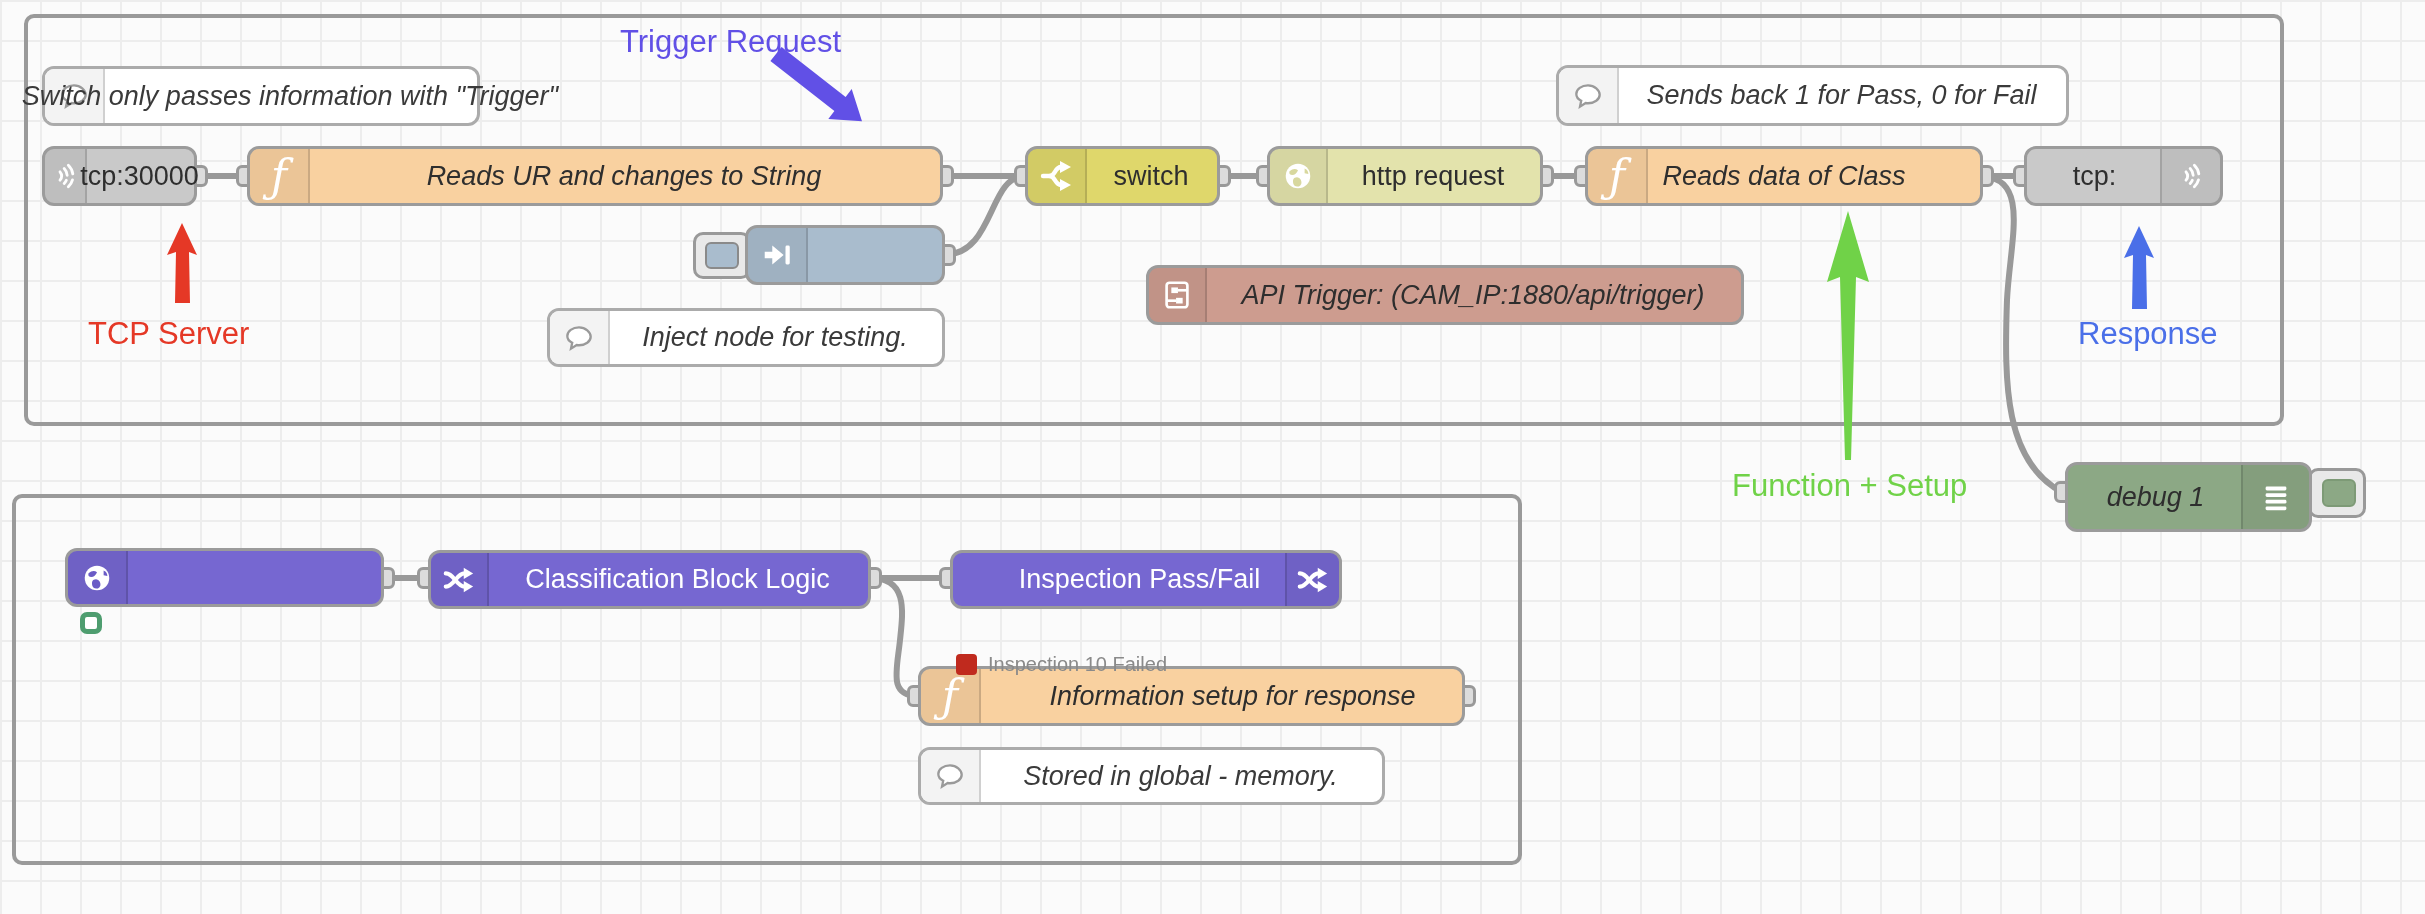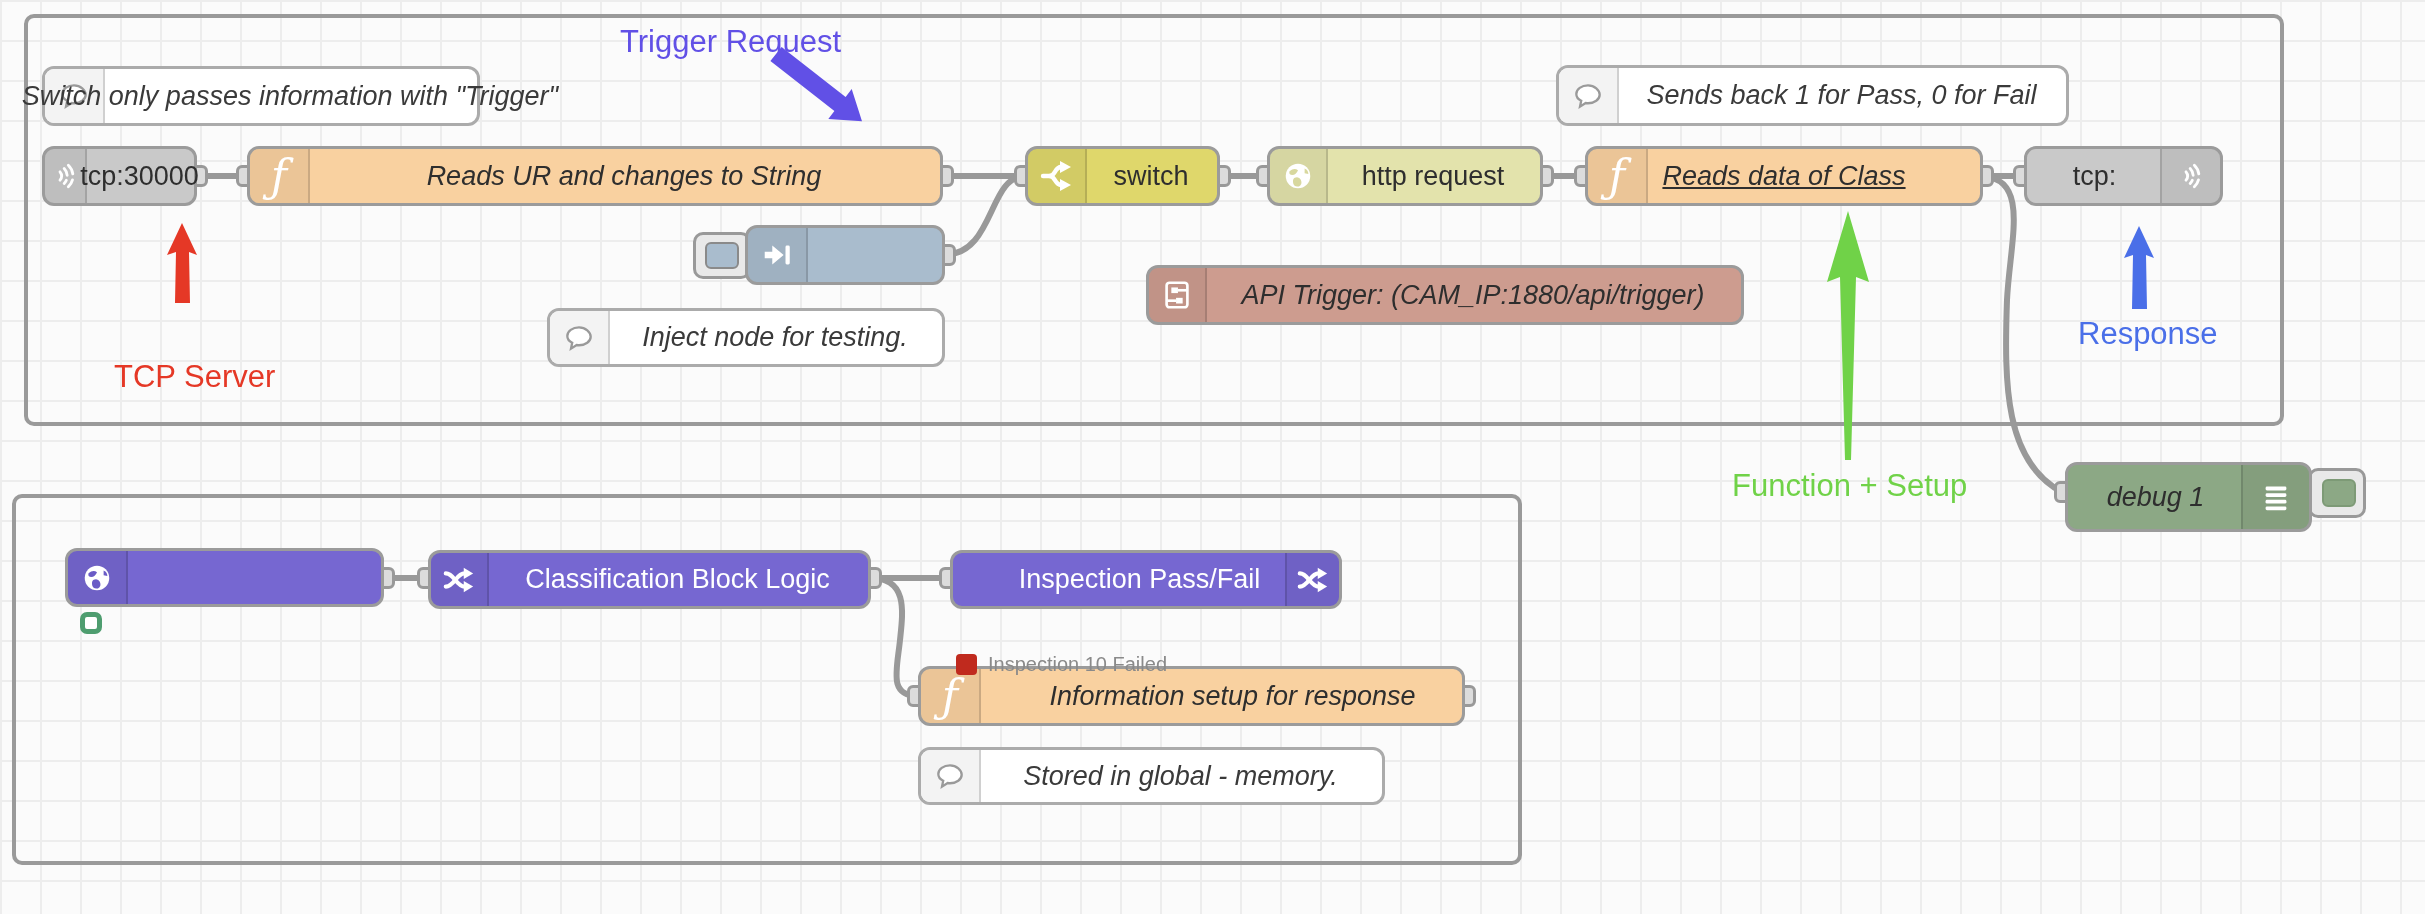--- a/index.html
+++ b/index.html
@@ -156,21 +156,21 @@
         <path d="M25 10 q4 2 4 6 l-4 -1 z" fill="#D8D89E"></path>
       </svg>
     </span>
     <span class="label" style="padding-left:56px;">http request</span>
   </div>
 
   <div class="node" style="left:1585px;top:146px;width:398px;height:60px;background:#F9D1A0;">
     <span class="icon-sec" style="width:58px;">
       <span style="font-family:'DejaVu Serif',serif;font-style:italic;font-size:44px;color:#fff;line-height:1;">ƒ</span>
     </span>
-    <span class="label it" style="text-decoration:underline;">Reads data of Class</span>
+    <span class="label it" style="">Reads data of Class</span>
   </div>
 
   <div class="node" style="left:2024px;top:146px;width:199px;height:60px;background:#C9C9C9;">
     <span class="icon-sec right" style="width:58px;">
       <svg width="30" height="34" viewBox="0 0 36 36" fill="none" stroke="#fff" stroke-width="3.4" stroke-linecap="round">
         <path d="M12 13 A8 8 0 0 1 12 23"></path>
         <path d="M17 9 A13 13 0 0 1 17 27" stroke-dasharray="9 6"></path>
         <path d="M22 5 A18 18 0 0 1 22 31" stroke-dasharray="12 7"></path>
       </svg>
     </span>
@@ -255,21 +255,21 @@
       <span style="font-family:'DejaVu Serif',serif;font-style:italic;font-size:44px;color:#fff;line-height:1;">ƒ</span>
     </span>
     <span class="label it" style="padding-left:58px;margin-left:24px;">Information setup for response</span>
   </div>
 
   <div style="position:absolute;left:80px;top:612px;width:22px;height:22px;border:5px solid #4E9D6F;border-radius:7px;background:#fff;box-sizing:border-box;z-index:5;"></div>
   <div style="position:absolute;left:956px;top:654px;width:21px;height:21px;background:#C02A1E;border-radius:4px;z-index:5;"></div>
   <div class="status-text" style="left:988px;top:653px;">Inspection 10 Failed</div>
 
   <div class="ann-text" style="left:620px;top:24px;color:#6150E6;">Trigger Request</div>
-  <div class="ann-text" style="left:114px;top:316px;color:#E53826;margin-top:43px;">TCP Server</div>
+  <div class="ann-text" style="left:88px;top:316px;color:#E53826;">TCP Server</div>
   <div class="ann-text" style="left:2078px;top:316px;color:#4A6FE8;">Response</div>
   <div class="ann-text" style="left:1732px;top:468px;color:#70D248;">Function + Setup</div>
 
   <svg class="overlay" width="2425" height="914">
     <polygon points="781.6,46.9 845.6,96.9 851.7,89 862,121.3 828.3,119 834.4,111.1 770.4,61.1" fill="#6150E6"></polygon>
     <polygon points="182,223 197,255 189,252 190,303 175,303 176,252 167,255" fill="#E53826"></polygon>
     <polygon points="2139,226 2154,258 2146,255 2147,309 2132,309 2133,255 2124,258" fill="#4A6FE8"></polygon>
     <polygon points="1848,211 1869,282 1856,277 1851,460 1845,460 1840,277 1827,282" fill="#70D248"></polygon>
   </svg>
 

